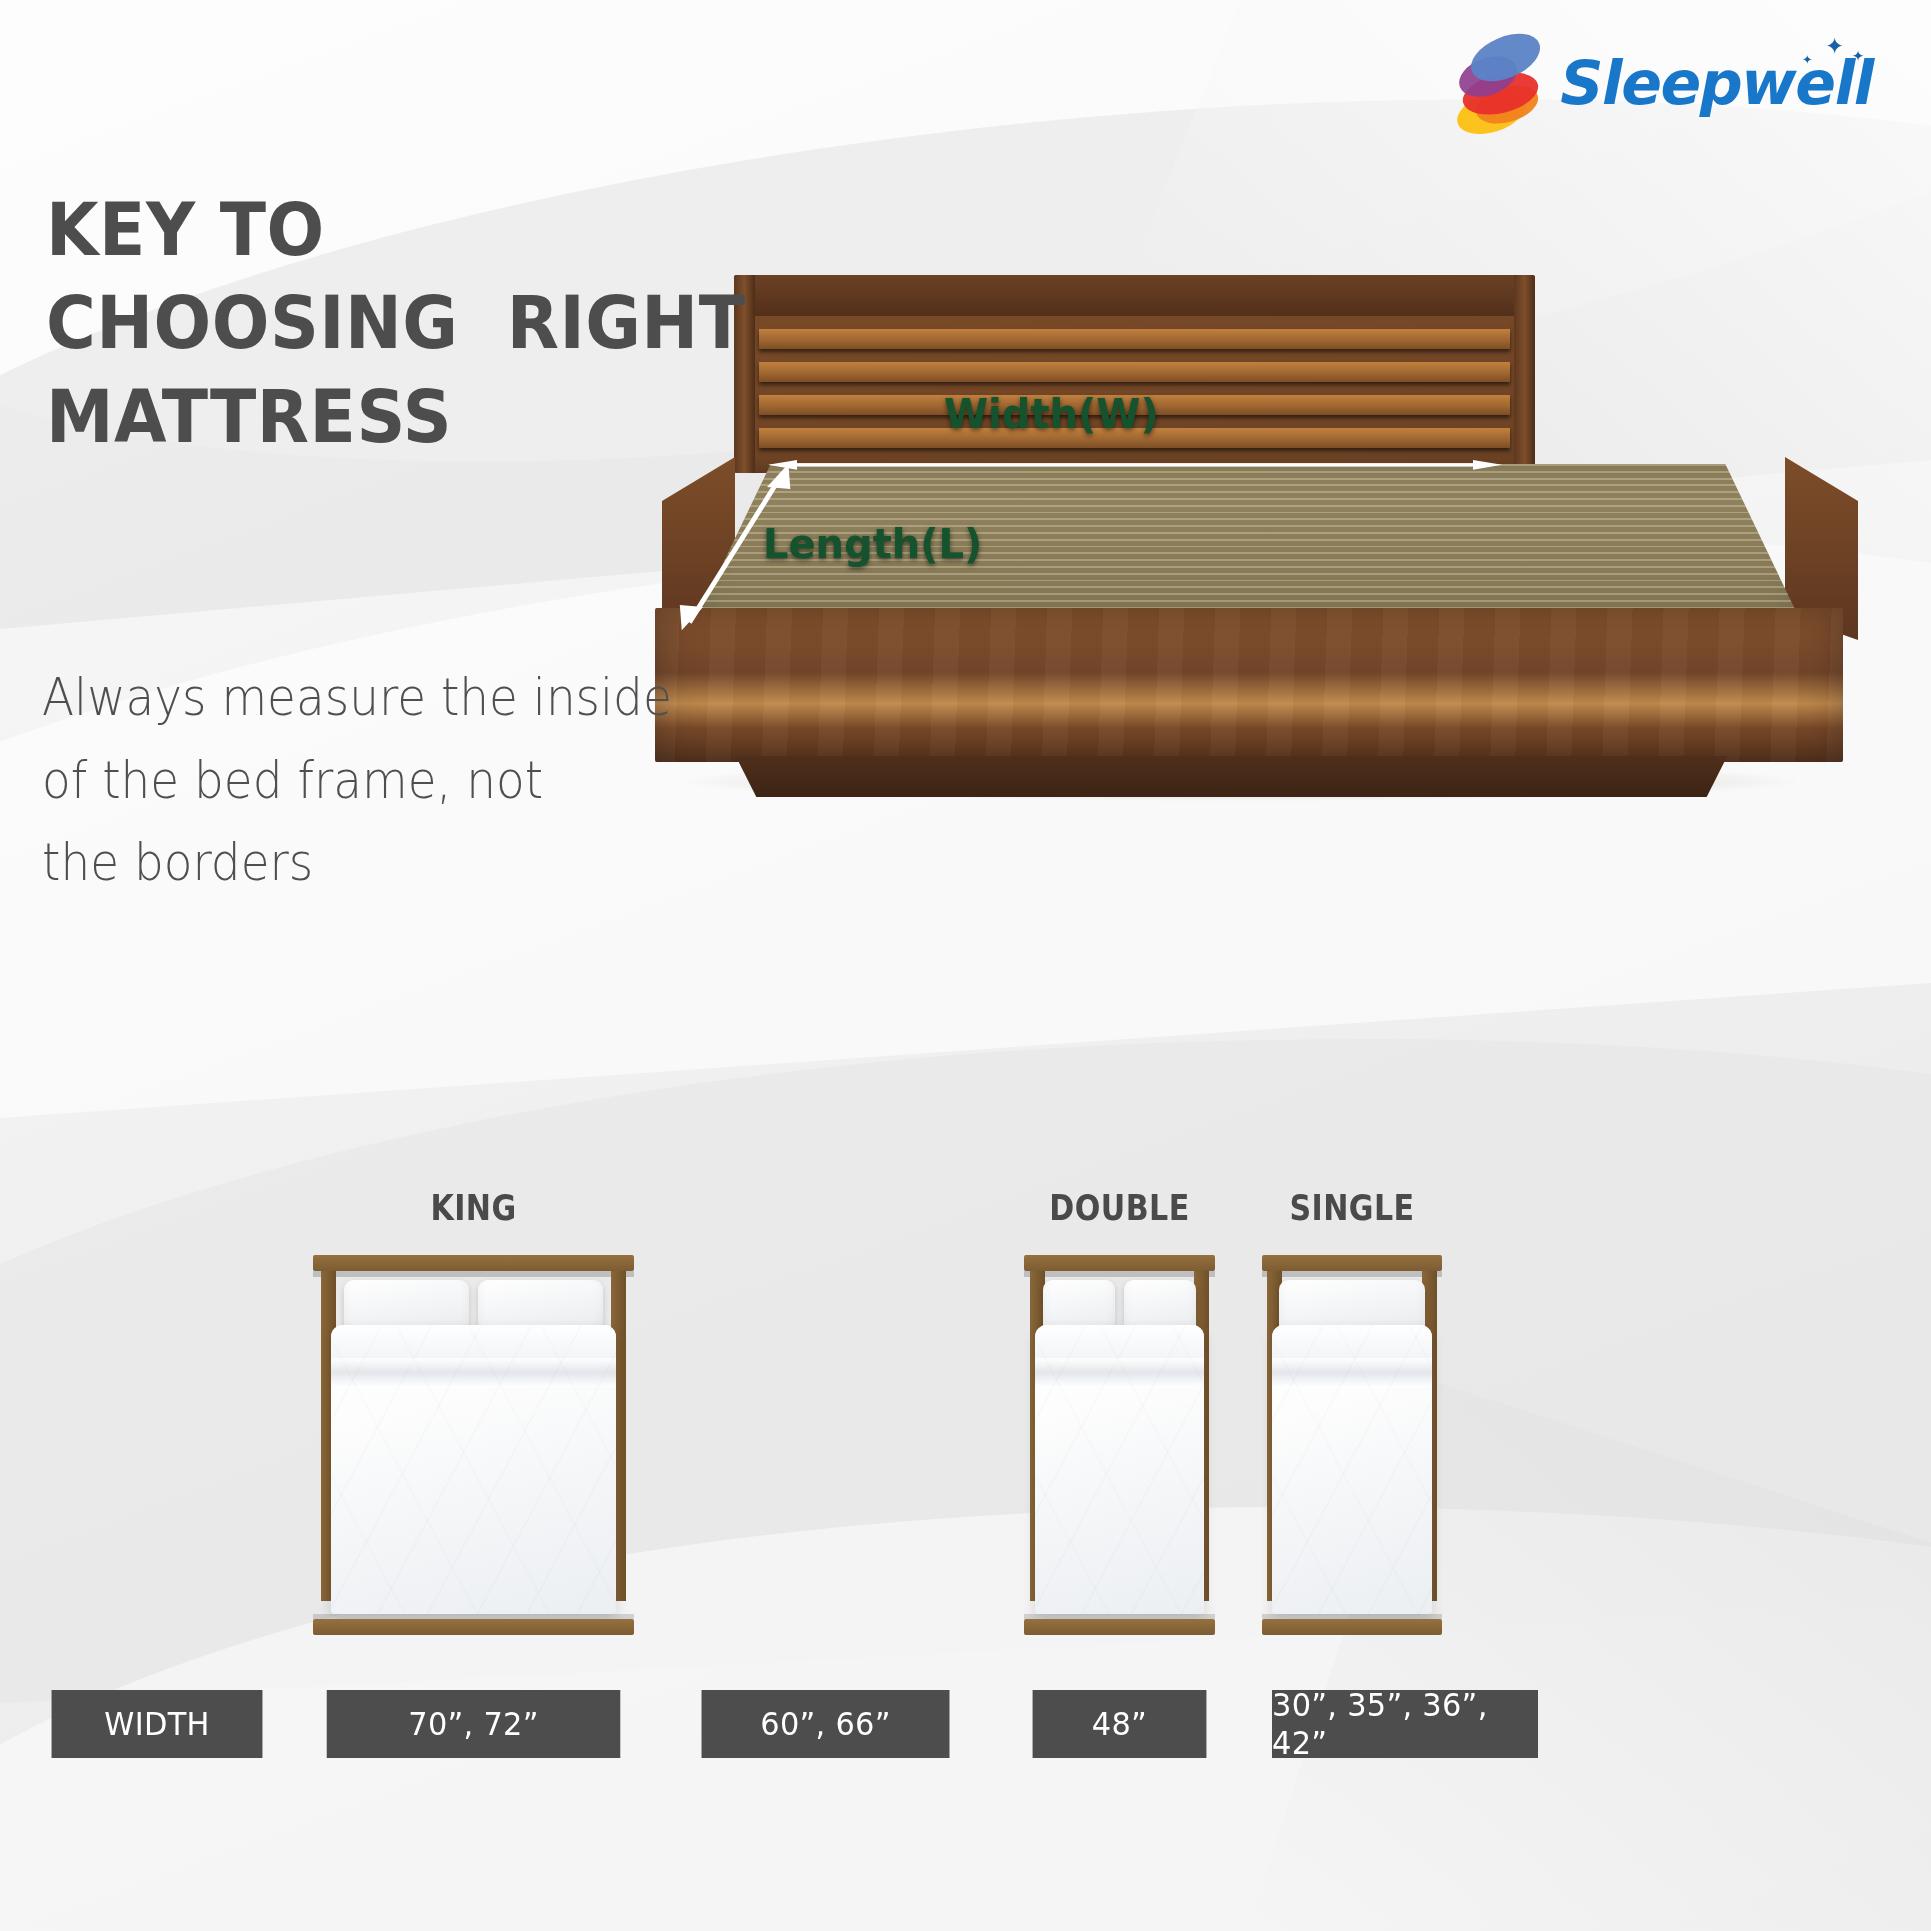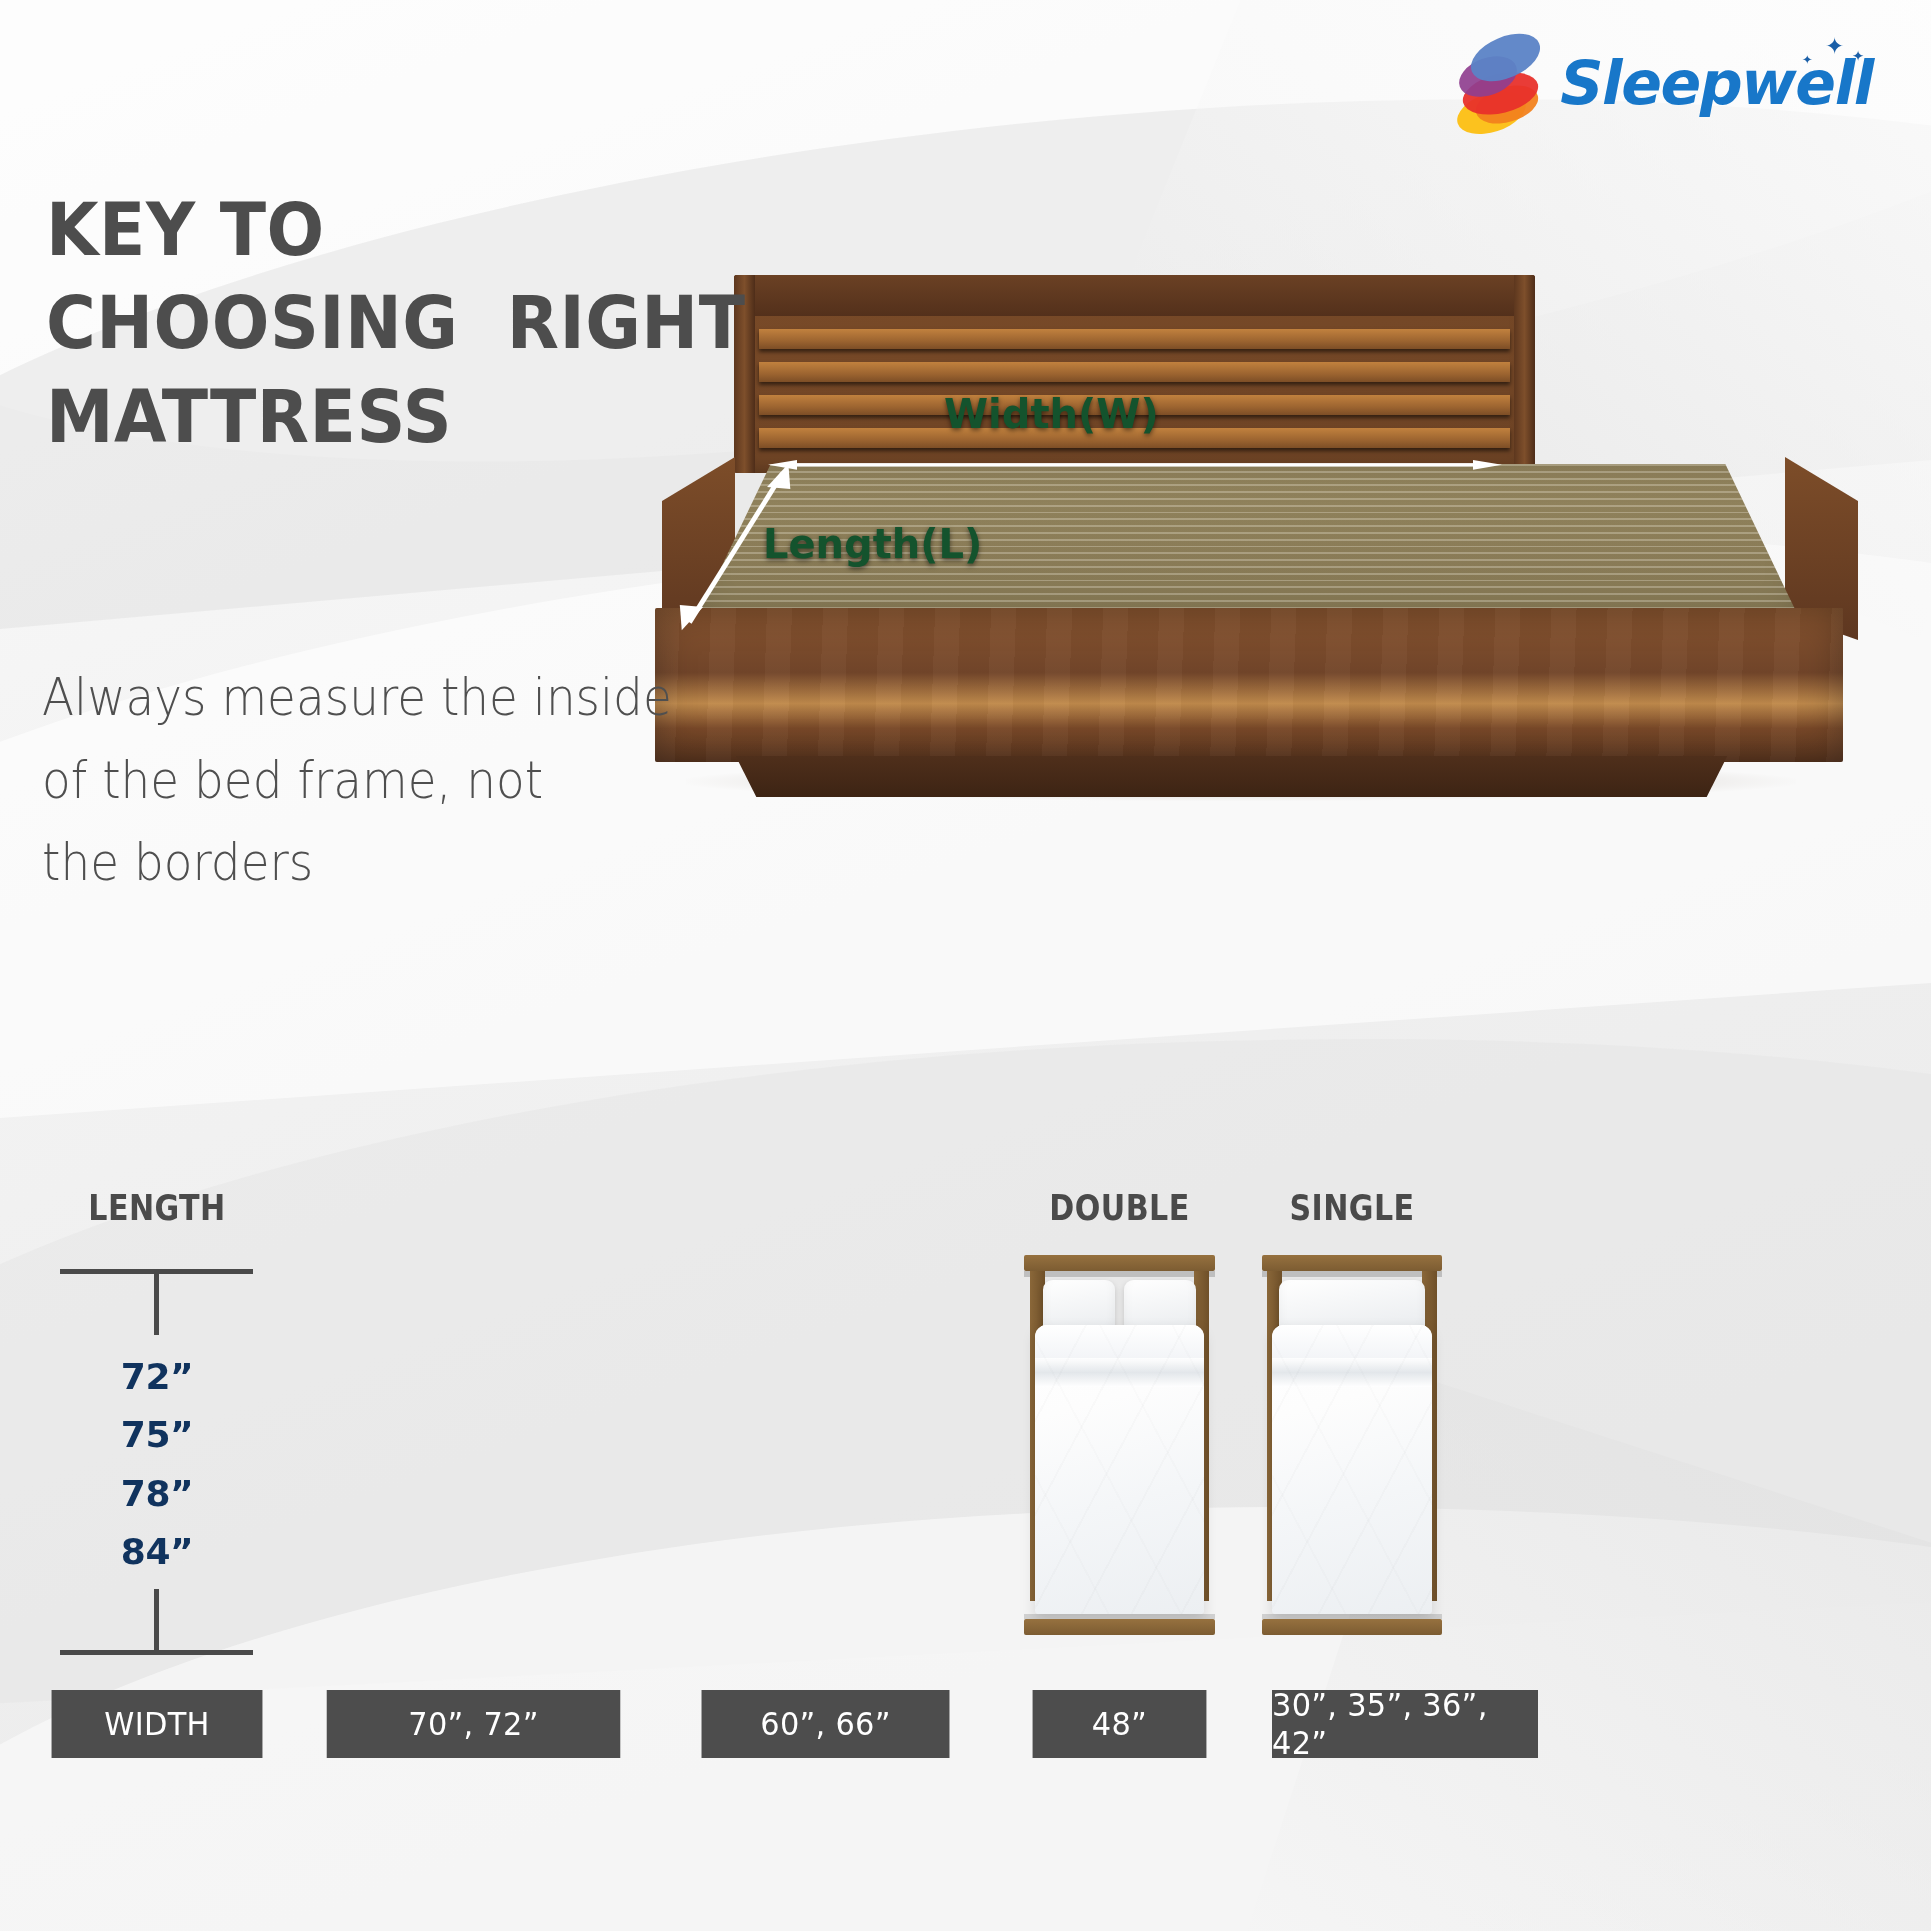--- a/index.html
+++ b/index.html
@@ -299,36 +299,41 @@
     <polygon points="8,176 30,152 6,150" fill="#ffffff"></polygon>
     <line x1="112" y1="14" x2="16" y2="168" stroke="#ffffff" stroke-width="5"></line>
   </svg>
 
   <div class="dim-label lab-w">Width(W)</div>
   <div class="dim-label lab-l">Length(L)</div>
 </div>
 
 <div class="grid">
 
-  <div class="col len-col">
-    <div class="col-head">LENGTH</div>
-    <div class="ruler">
-      <div class="r-bar top"></div>
-      <div class="r-stem top"></div>
-      <div class="r-bar bot"></div>
-      <div class="r-stem bot"></div>
-      <div class="r-vals">
-        <div class="r-val">72”</div>
-        <div class="r-val">75”</div>
-        <div class="r-val">78”</div>
-        <div class="r-val">84”</div>
-      </div>
+
+  <div class="col" style="left:319px; width:309px;">
+    <div class="col-head">KING</div>
+    <div class="bed-th" style="height:380px;">
+      <div class="th-head"></div>
+        <div class="th-headshadow"></div>
+      <div class="th-post l"></div>
+        <div class="th-post r"></div>
+      <div class="pillows">
+          <div class="pillow"></div>
+          <div class="pillow"></div>
+        </div>
+      <div class="duvet">
+          <div class="duvet-fold2"></div>
+          <div class="duvet-fold"></div>
+          <div class="duvet-creases"></div>
+        </div>
+      <div class="th-footshadow"></div>
+        <div class="th-foot"></div>
     </div>
   </div>
-
 
 
   <div class="col" style="left:1028px; width:183px;">
     <div class="col-head">DOUBLE</div>
     <div class="bed-th" style="height:380px;">
       <div class="th-head"></div>
         <div class="th-headshadow"></div>
       <div class="th-post l"></div>
         <div class="th-post r"></div>
       <div class="pillows">

